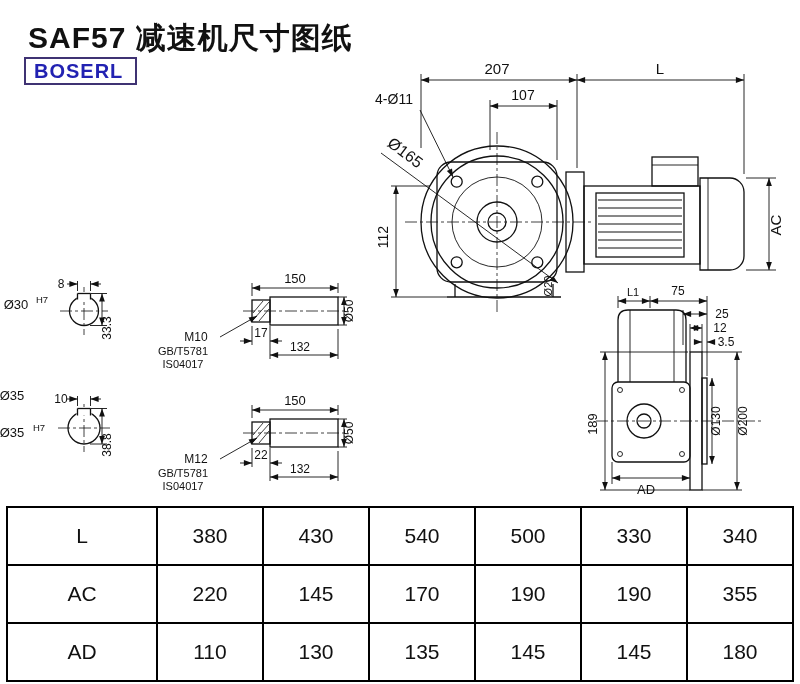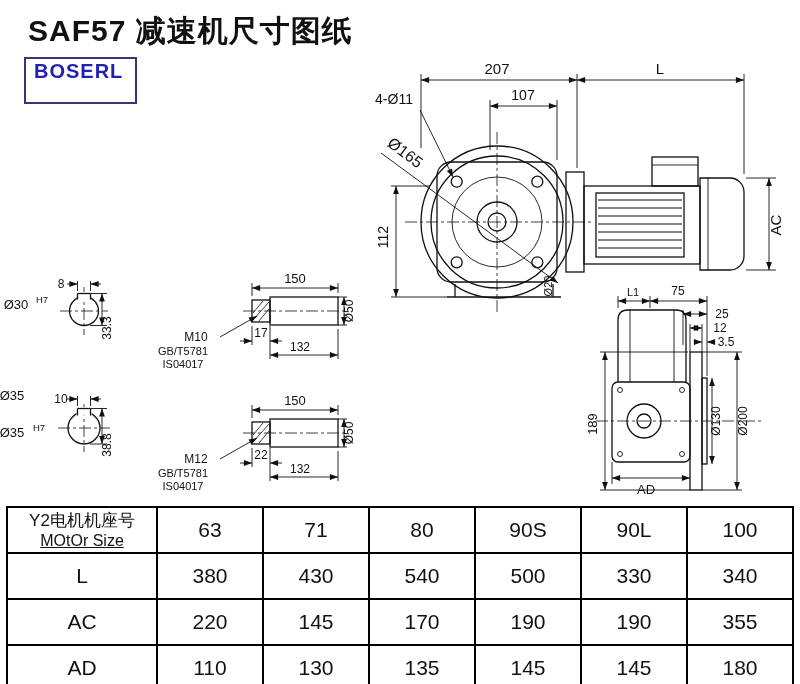--- a/index.html
+++ b/index.html
@@ -2,26 +2,26 @@
 <html><head>
 <meta charset="utf-8">
 <style>
   html,body{margin:0;padding:0;}
   body{
     width:800px;height:684px;position:relative;background:#fff;
     font-family:"Liberation Sans","DejaVu Sans",sans-serif;color:#111;
     overflow:hidden;
   }
   .page-title{
-    position:absolute;left:28px;top:11px;font-size:30px;font-weight:bold;
+    position:absolute;left:28px;top:18px;font-size:30px;font-weight:bold;
     letter-spacing:1px;white-space:nowrap;
   }
   .logo-box{
     position:absolute;left:24px;top:57px;border:2px solid #3f3273;
-    padding:1px 12px 19px 8px;background:#fff;
+    padding:1px 12px 0 8px;background:#fff;
   }
   .logo-box span{font-size:20px;font-weight:bold;color:#2222b2;letter-spacing:1px;}
   svg.drawing{position:absolute;left:0;top:0;}
   svg.drawing text{fill:#111;text-anchor:middle;font-family:"Liberation Sans","DejaVu Sans",sans-serif;}
   .ol{stroke:#111;stroke-width:1.3;fill:none;}
   .th{stroke:#111;stroke-width:0.9;fill:none;}
   .cl{stroke:#111;stroke-width:0.8;fill:none;stroke-dasharray:12 3 3 3;}
   .hatch{stroke:#111;stroke-width:0.8;}
   .fin{stroke:#111;stroke-width:1;}
   .t16{font-size:16px;} .t15{font-size:15px;} .t14{font-size:14px;}
@@ -288,32 +288,20 @@
   <colgroup>
       <col class="c0">
       <col>
       <col>
       <col>
       <col>
       <col>
       <col>
     </colgroup>
   <tbody>
-    <tr>
-      <td class="label-cell">
-        <div class="cn">Y2电机机座号</div>
-        <div class="en">MOtOr Size</div>
-      </td>
-      <td>63</td>
-      <td>71</td>
-      <td>80</td>
-      <td>90S</td>
-      <td>90L</td>
-      <td>100</td>
-    </tr>
     <tr>
       <td>L</td>
       <td>380</td>
       <td>430</td>
       <td>540</td>
       <td>500</td>
       <td>330</td>
       <td>340</td>
     </tr>
     <tr>

